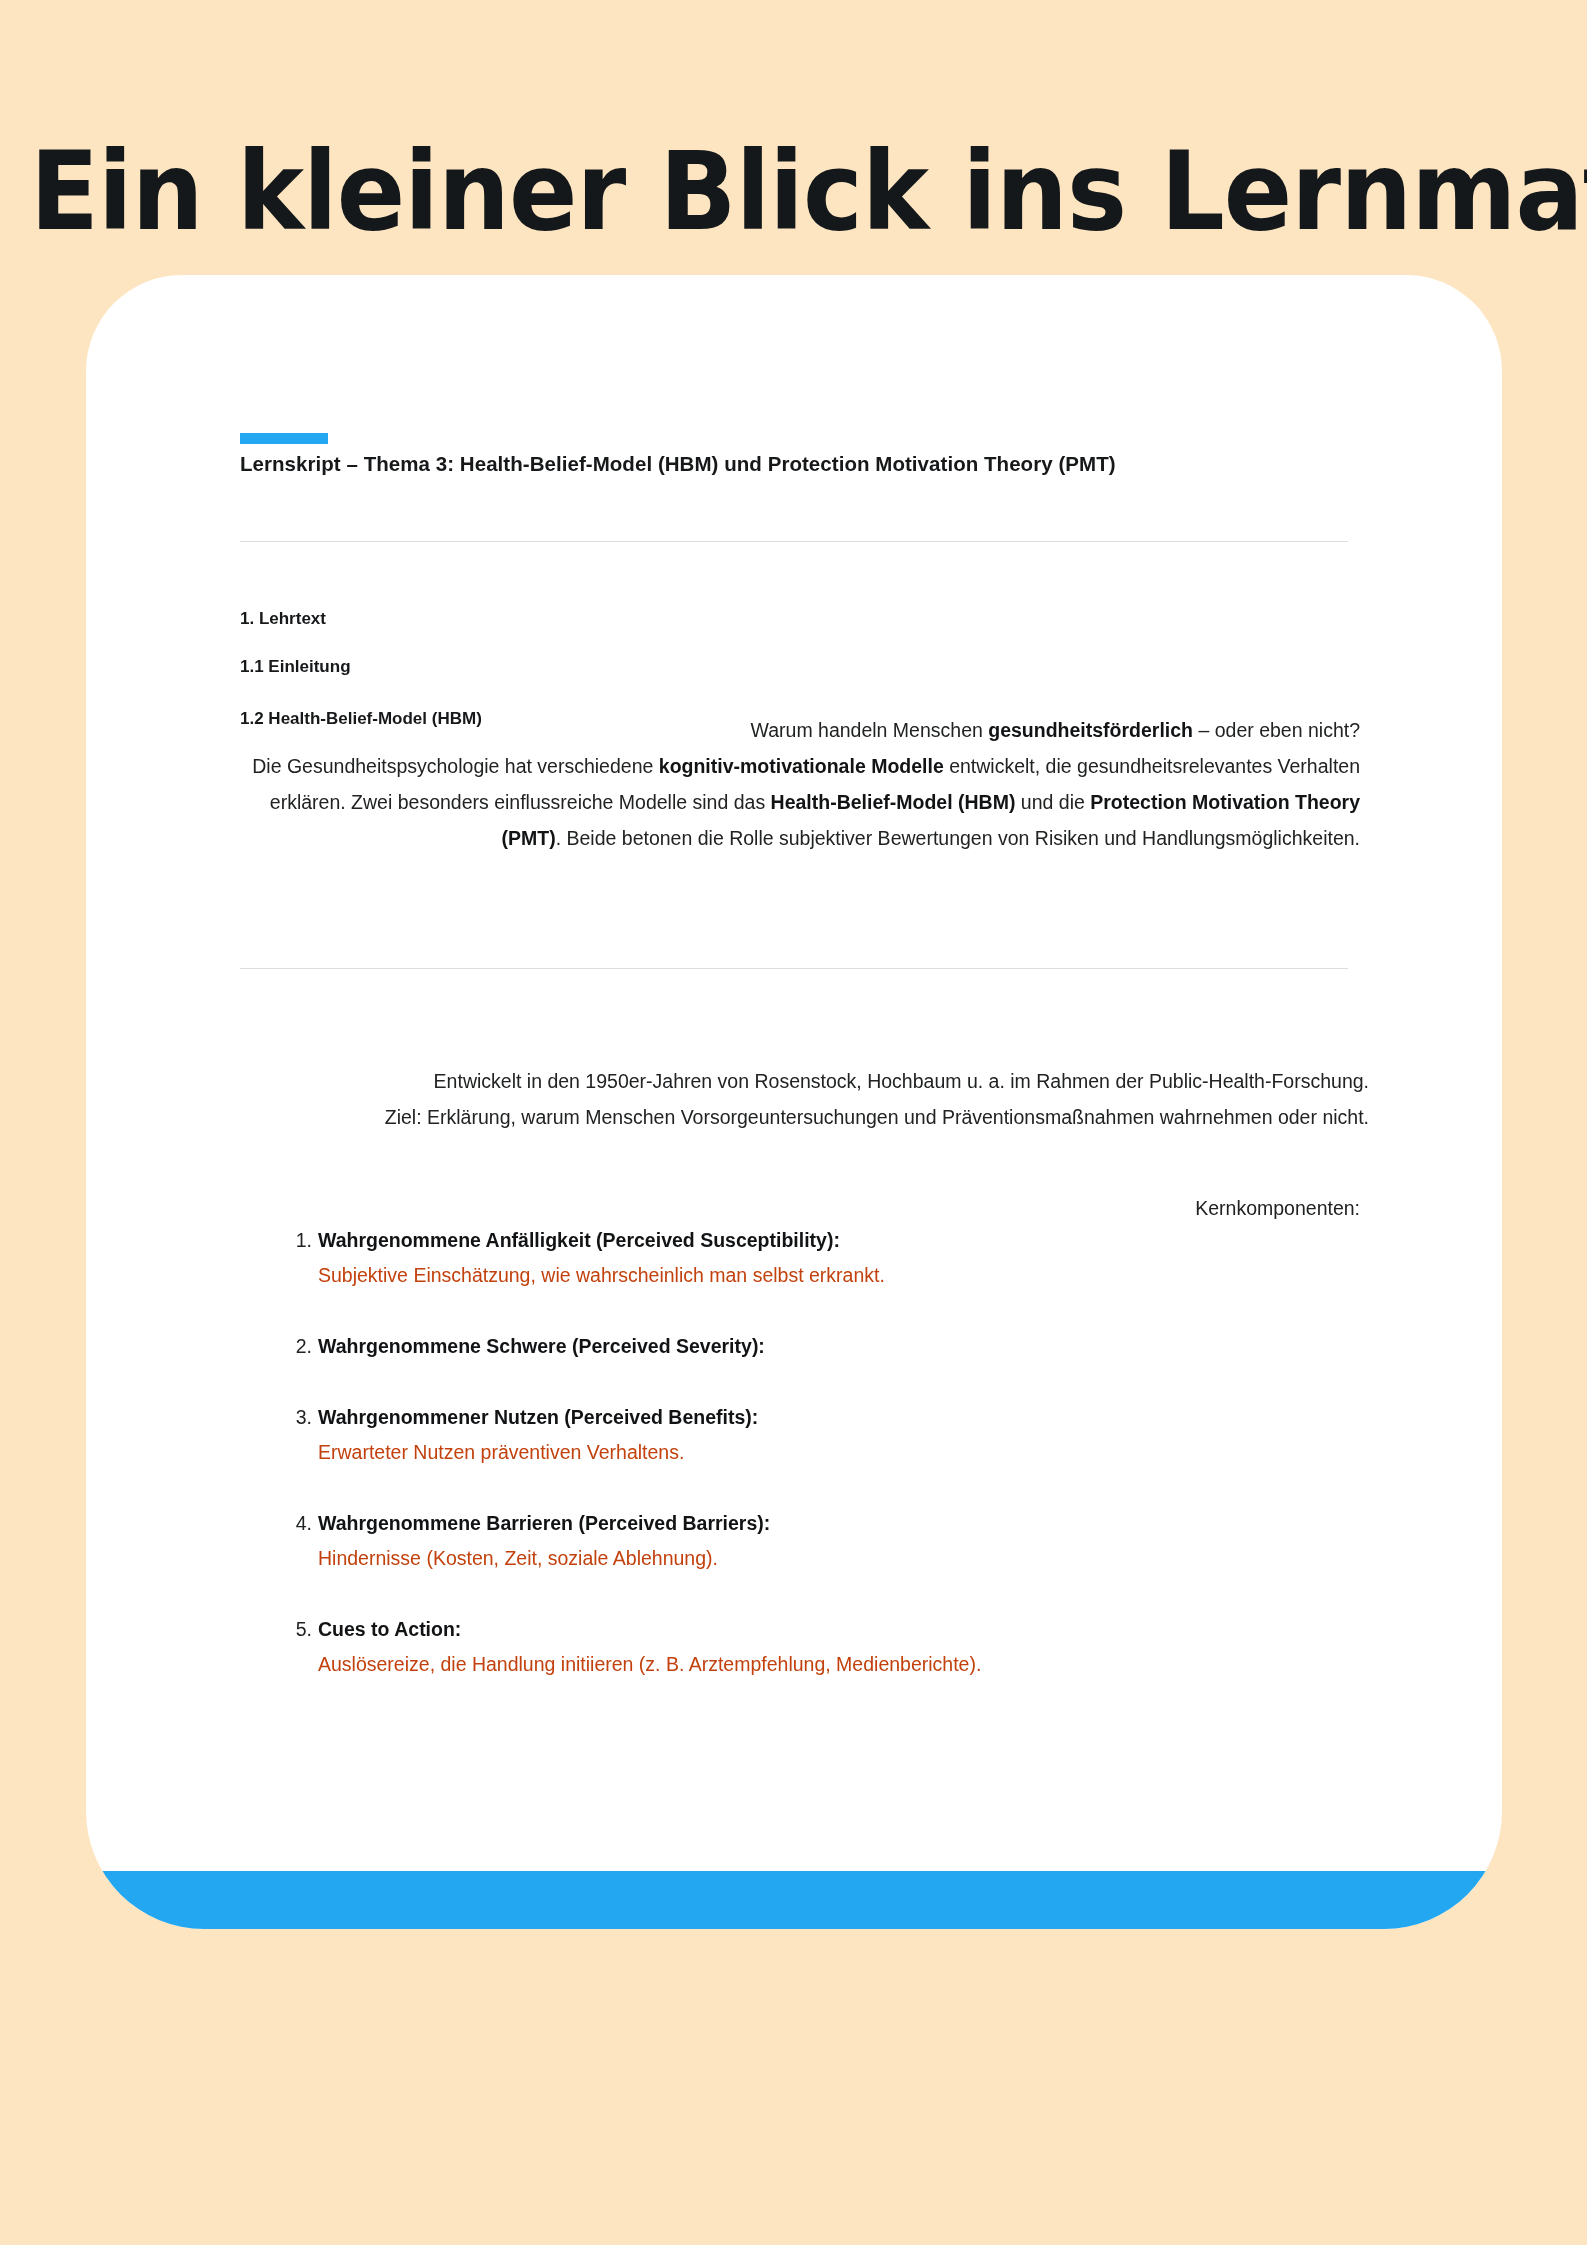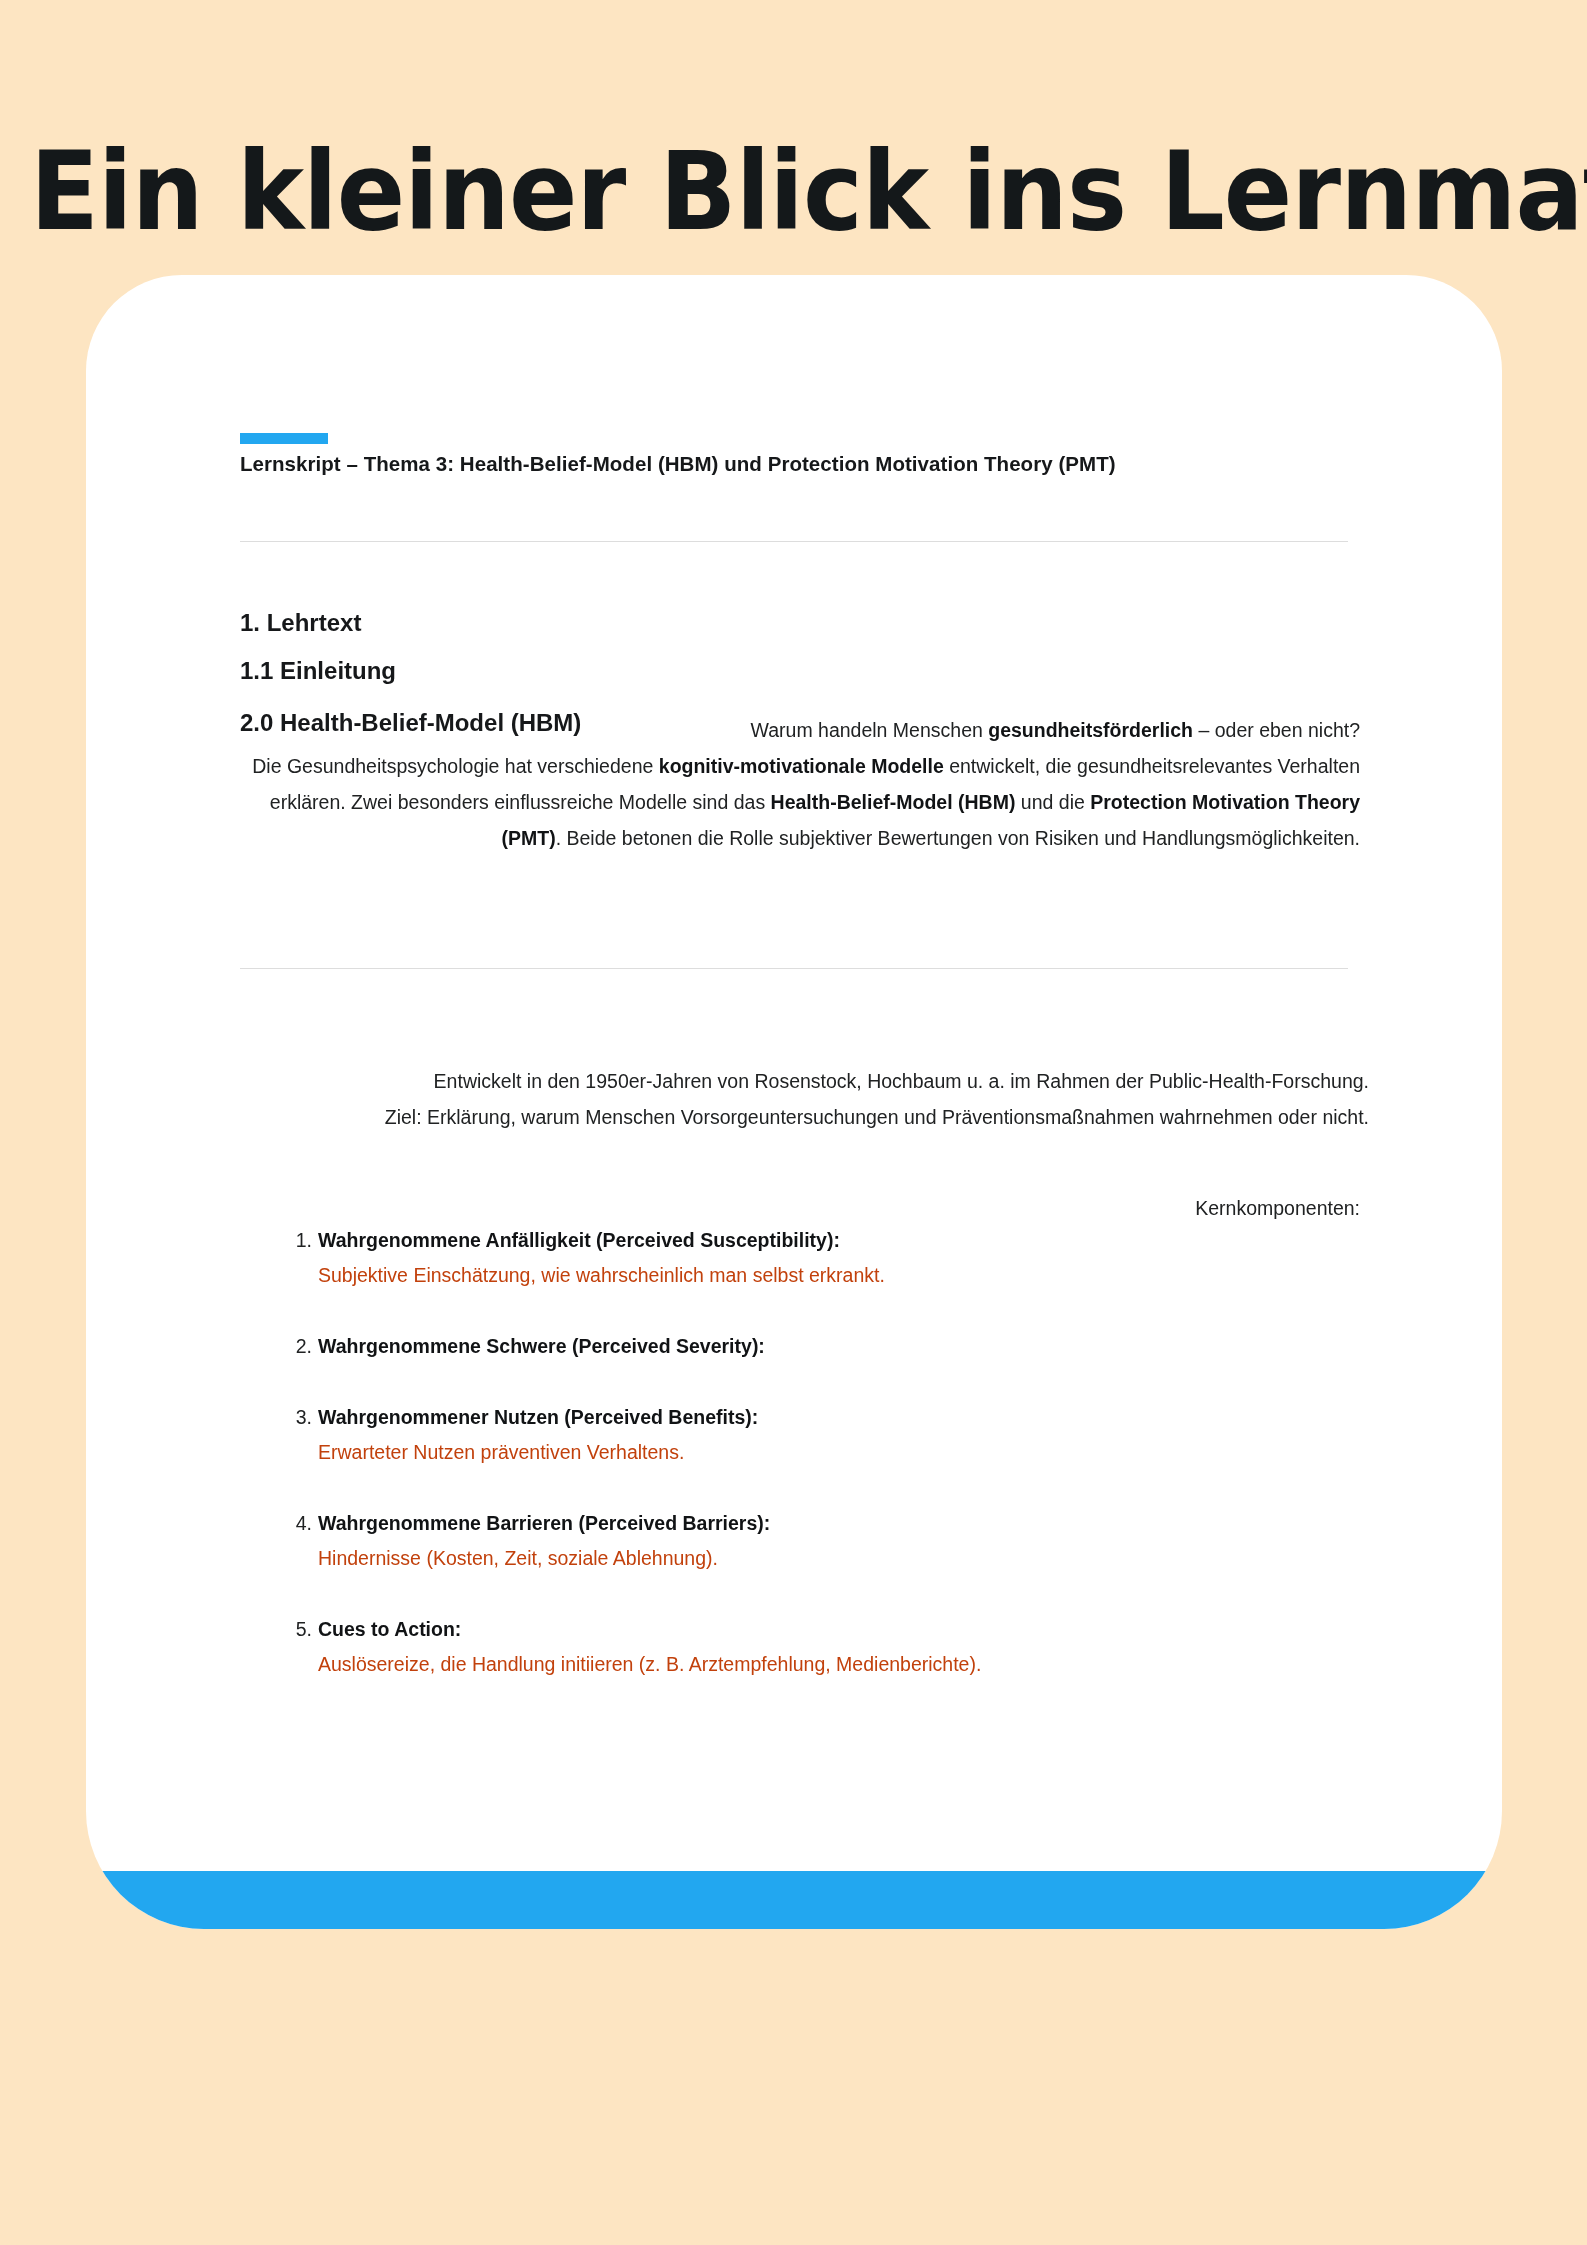--- a/index.html
+++ b/index.html
@@ -92,21 +92,21 @@
     height: 1px;
     background: #dddddd;
   }
   .divider.d1 { top: 266px; }
   .divider.d2 { top: 693px; }
 
   .h-num {
     position: absolute;
     left: 154px;
     width: 1108px;
-    font-size: 24px;
+    font-size: 17px;
     font-weight: 700;
     color: #16181a;
   }
   .h-lehrtext   { top: 334px; }
   .h-einleitung { top: 382px; }
   .h-hbm        { top: 434px; }
 
   .para {
     position: absolute;
     left: 154px;
@@ -193,21 +193,21 @@
 
     <div class="h-num h-einleitung">1.1 Einleitung</div>
 
     <p class="para p-intro">
       <span>Warum handeln Menschen </span><b>gesundheitsförderlich</b><span> – oder eben nicht?</span><br>
       <span>Die Gesundheitspsychologie hat verschiedene </span><b>kognitiv-motivationale Modelle</b><span> entwickelt, die gesundheitsrelevantes Verhalten erklären. Zwei besonders einflussreiche Modelle sind das </span><b>Health-Belief-Model (HBM)</b><span> und die </span><b>Protection Motivation Theory (PMT)</b><span>. Beide betonen die Rolle subjektiver Bewertungen von Risiken und Handlungsmöglichkeiten.</span>
     </p>
 
     <div class="divider d2"></div>
 
-    <div class="h-num h-hbm">2.0 Health-Belief-Model (HBM)</div>
+    <div class="h-num h-hbm">1.2 Health-Belief-Model (HBM)</div>
 
     <p class="para p-hbm-desc">
       <span>Entwickelt in den 1950er-Jahren von Rosenstock, Hochbaum u. a. im Rahmen der Public-Health-Forschung.</span><br>
       <span>Ziel: Erklärung, warum Menschen Vorsorgeuntersuchungen und Präventionsmaßnahmen wahrnehmen oder nicht.</span>
     </p>
 
     <p class="para p-kern">Kernkomponenten:</p>
 
     <ol class="list">
       <li class="list-item">

